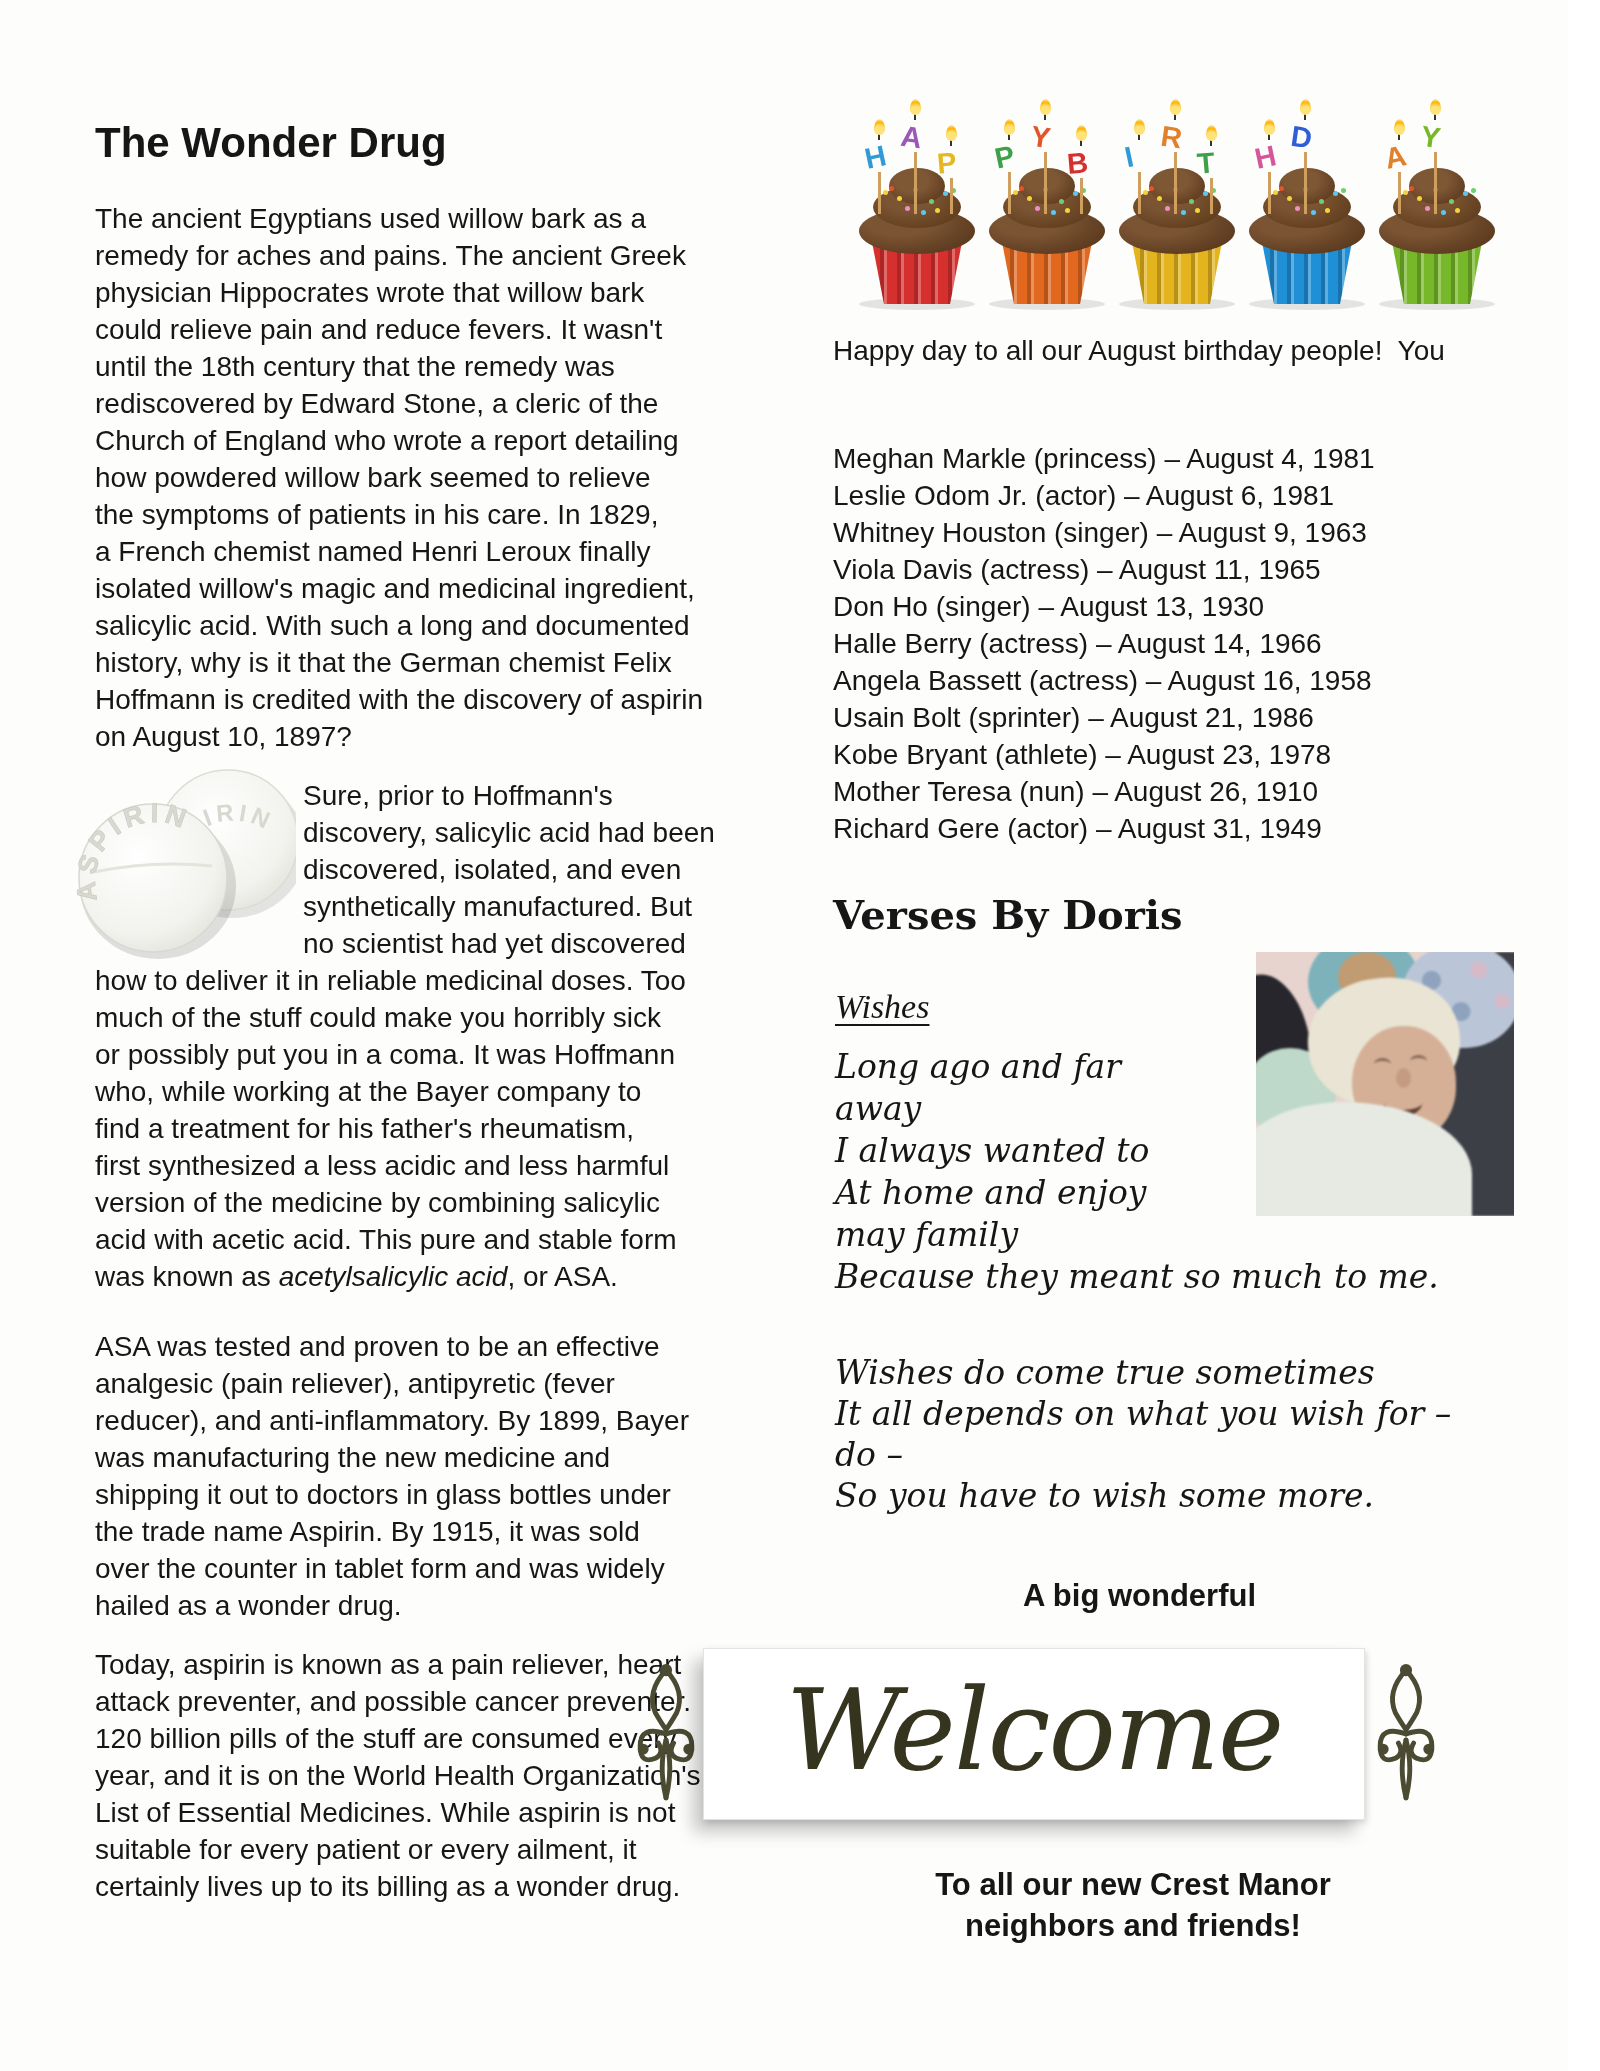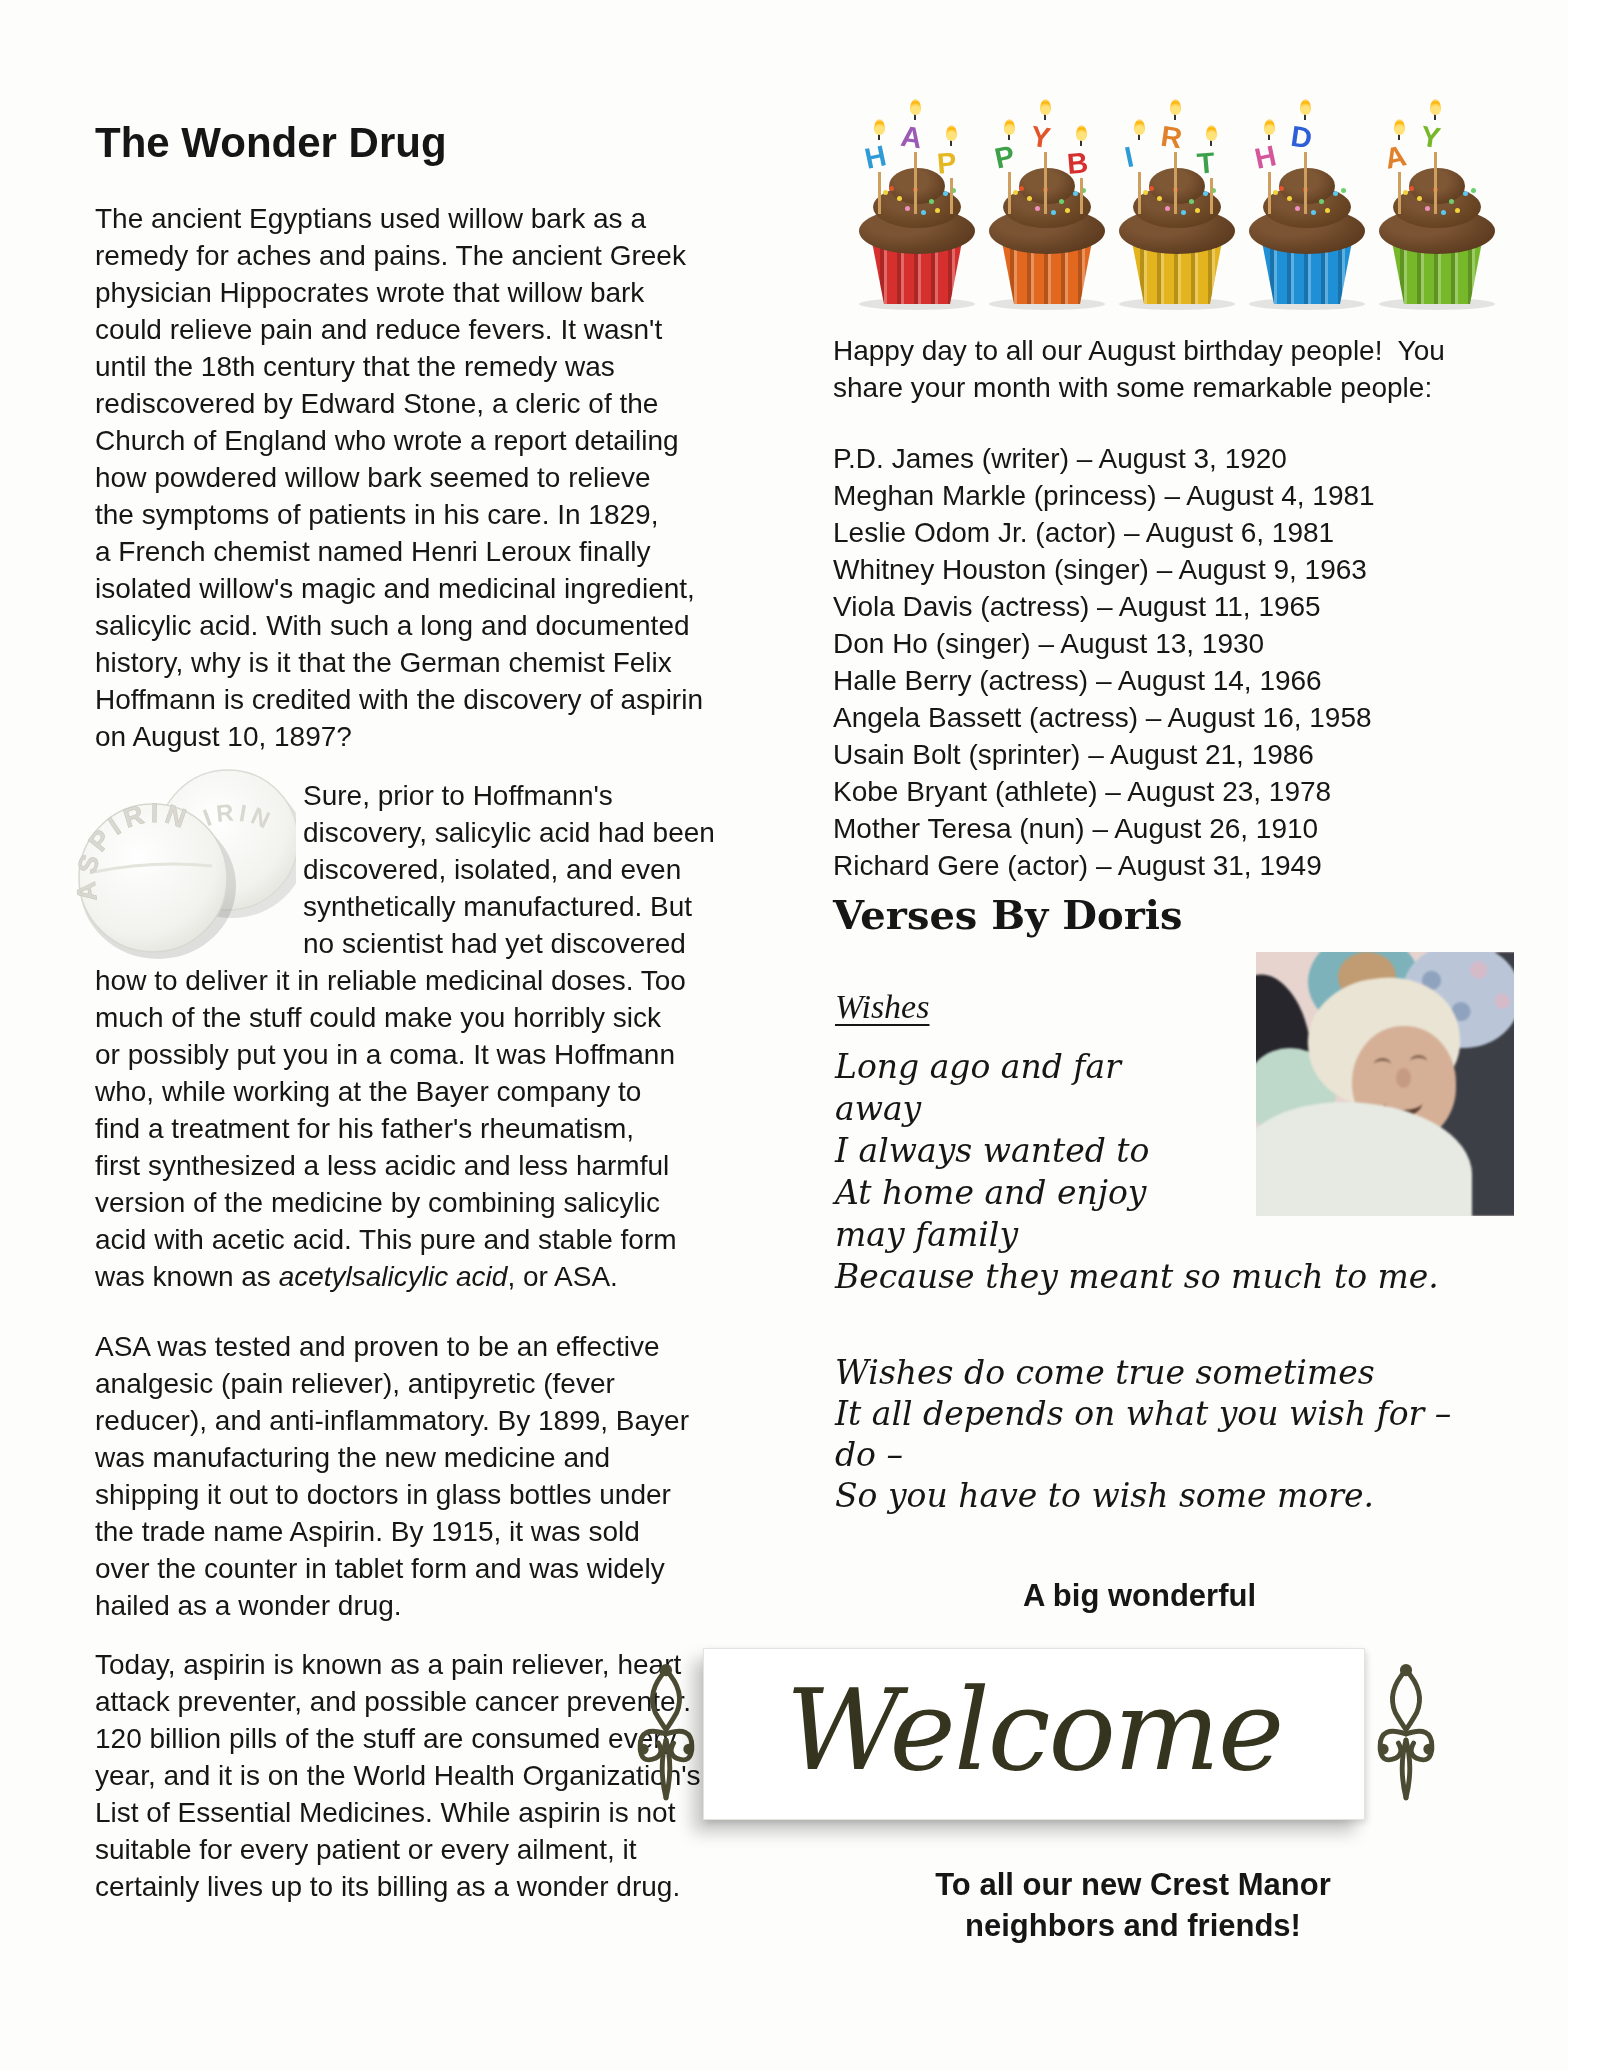--- a/index.html
+++ b/index.html
@@ -228,25 +228,23 @@
         <div class="flame" style="left: 21px; top: 27px;"></div>
         <div class="stick" style="left: 61px; top: 60px; height: 62px;"></div>
         <div class="cletter" style="left: 48px; top: 30px; color: rgb(118, 184, 42); transform: rotate(8deg);">Y</div>
         <div class="wick" style="left: 61px; top: 21px;"></div>
         <div class="flame" style="left: 57px; top: 7px;"></div>
       </div>
     </div>
 
   <div class="abs body-lines" style="left:833px;top:332px;">
       <div class="tline">Happy day to all our August birthday people!  You</div>
-      <div class="tline">share your month with some remarkable people:</div>
     </div>
 
   <div class="abs body-lines" style="left:833px;top:440px;">
-      <div class="tline">P.D. James (writer) – August 3, 1920</div>
       <div class="tline">Meghan Markle (princess) – August 4, 1981</div>
       <div class="tline">Leslie Odom Jr. (actor) – August 6, 1981</div>
       <div class="tline">Whitney Houston (singer) – August 9, 1963</div>
       <div class="tline">Viola Davis (actress) – August 11, 1965</div>
       <div class="tline">Don Ho (singer) – August 13, 1930</div>
       <div class="tline">Halle Berry (actress) – August 14, 1966</div>
       <div class="tline">Angela Bassett (actress) – August 16, 1958</div>
       <div class="tline">Usain Bolt (sprinter) – August 21, 1986</div>
       <div class="tline">Kobe Bryant (athlete) – August 23, 1978</div>
       <div class="tline">Mother Teresa (nun) – August 26, 1910</div>

